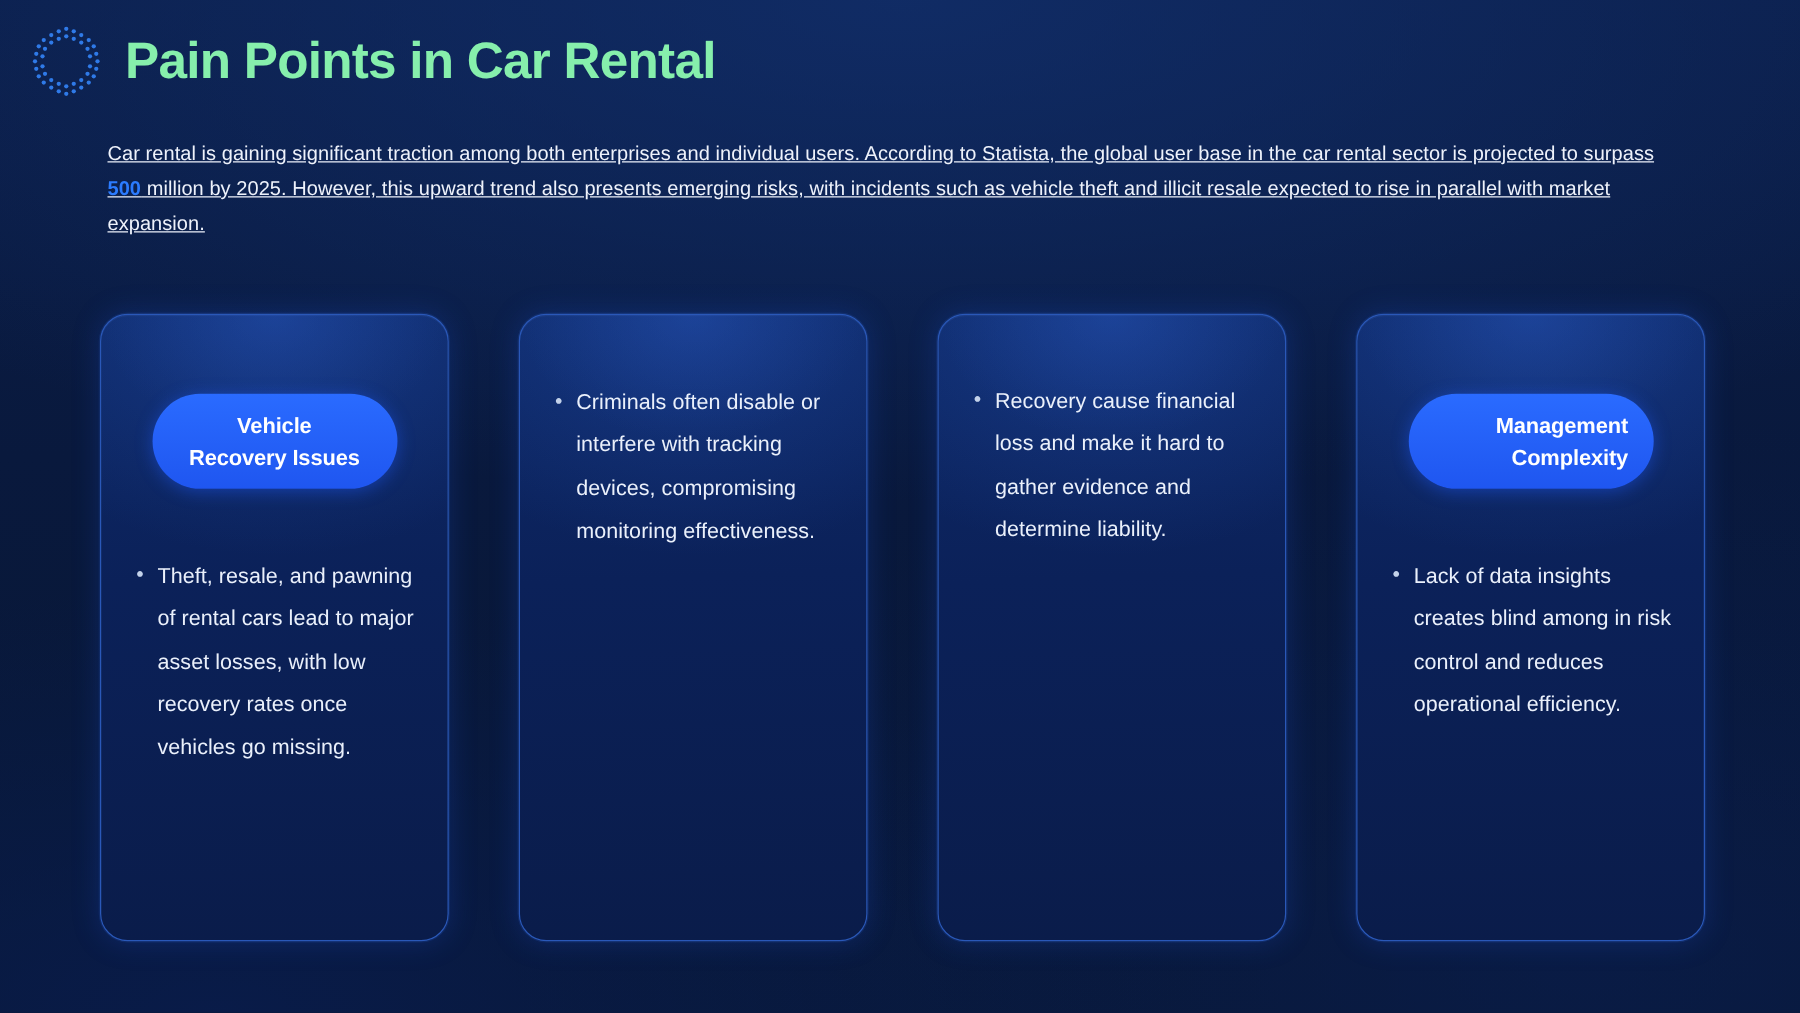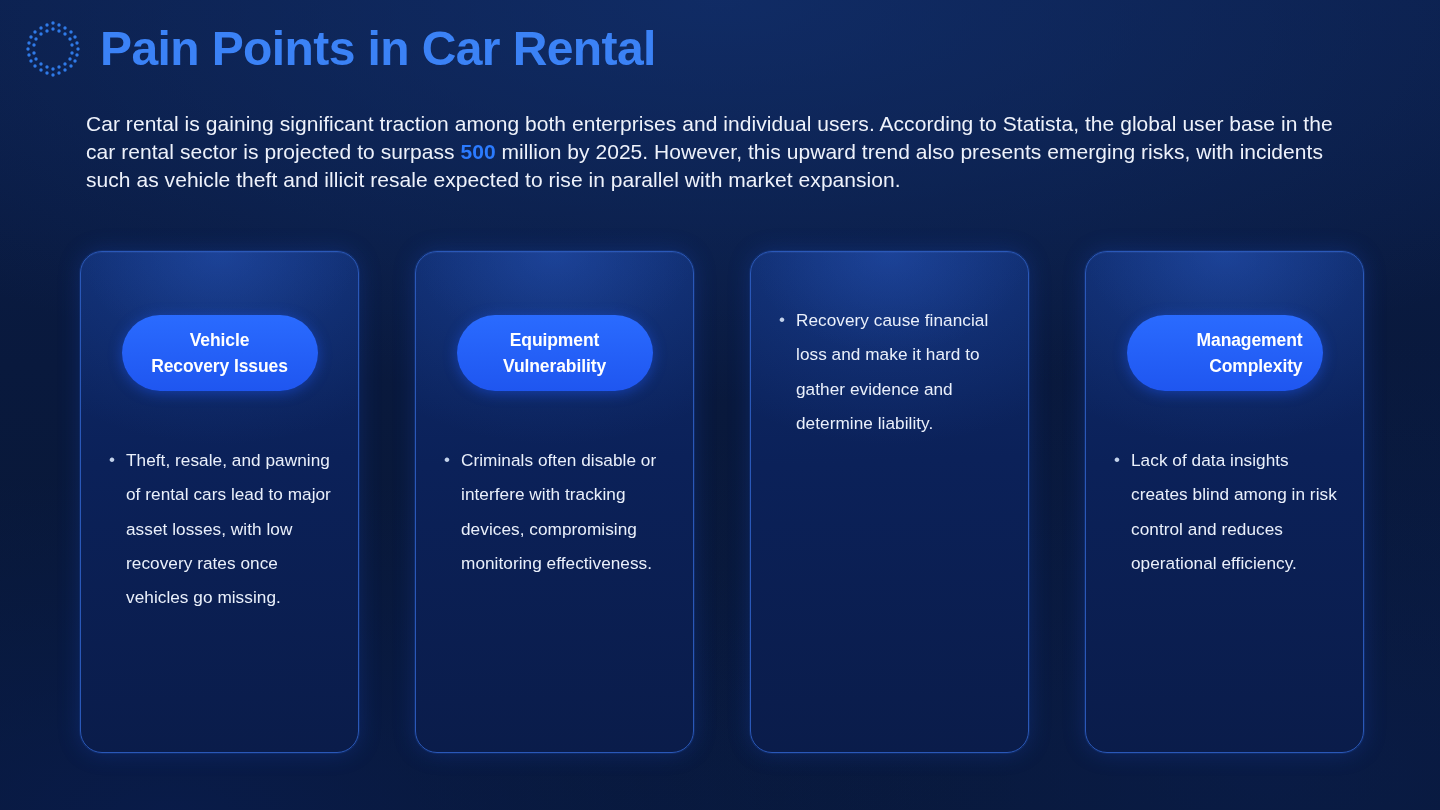--- a/index.html
+++ b/index.html
@@ -29,37 +29,38 @@
   .page { position:relative; width:1440px; height:810px; }
 
   
   .header {
     position:absolute; left:24px; top:18px;
     display:flex; align-items:center; gap:18px;
   }
   .logo { width:58px; height:62px; flex:0 0 auto; display:block; }
 
   .page-title {
-    font-size:48px;
+    font-size:41px;
     font-weight:700;
     letter-spacing:-0.6px;
-    color:#3b82f6;
+    color:#86efac;
     line-height:1.05;
     white-space:nowrap;
   }
 
   
   .intro {
     position:absolute;
     left:86px; top:110px;
     width:1258px;
-    font-size:21px;
+    font-size:16px;
     line-height:28px;
     color:#eef2fb;
     letter-spacing:0.05px;
+    text-decoration:underline;
   }
   .intro .hl { color:#2b7bff; font-weight:700; }
 
   
   .cards {
     position:absolute;
     left:80px; top:251px;
     width:1284px; height:454px;
     display:flex;
     justify-content:space-between;
@@ -207,21 +208,20 @@
       <div class="pill">Vehicle<br>Recovery Issues</div>
       <div class="bullets">
         <div class="bullet">
           <span class="bullet-dot">•</span>
           <span class="bullet-text">Theft, resale, and pawning of rental cars lead to major asset losses, with low recovery rates once vehicles go missing.</span>
         </div>
       </div>
     </div>
 
     <div class="card c2">
-      <div class="pill">Equipment<br>Vulnerability</div>
       <div class="bullets">
         <div class="bullet">
           <span class="bullet-dot">•</span>
           <span class="bullet-text">Criminals often disable or interfere with tracking devices, compromising monitoring effectiveness.</span>
         </div>
       </div>
     </div>
 
     <div class="card c3">
       <div class="bullets">

